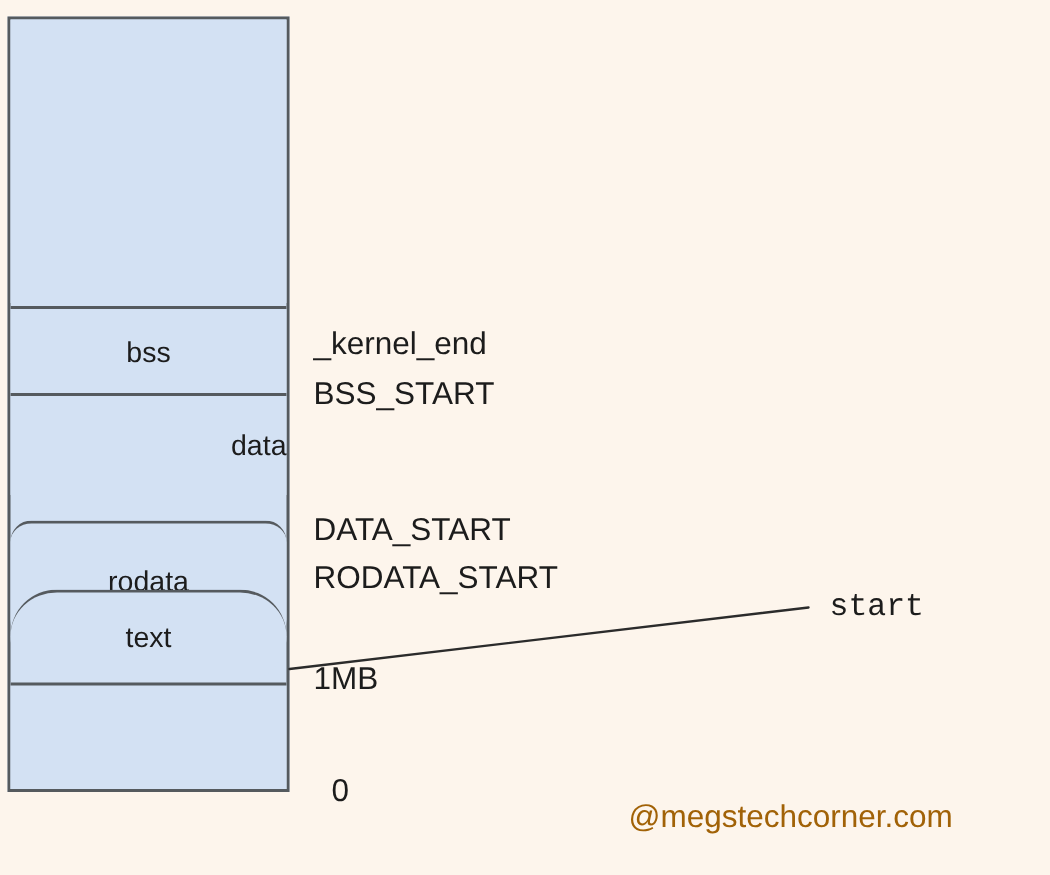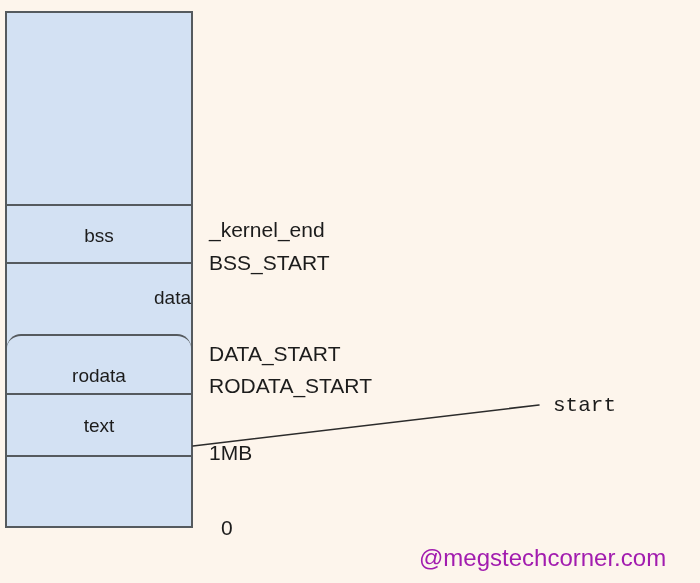--- a/index.html
+++ b/index.html
@@ -74,46 +74,45 @@
     font-size: 21px;
     line-height: 1;
     white-space: nowrap;
   }
 
   
   .watermark {
     position: absolute;
     left: 419px;
     top: 534px;
-    color: #a21caf;
-    font-size: 24px;
+    color: #a16207;
+    font-size: 21px;
     line-height: 1;
     white-space: nowrap;
-    margin-top: 12px;
   }
 </style>
 </head>
 <body>
 
 <div id="canvas">
 
   <div class="mem-column">
     <div class="mem-seg" style="top:0px; height:189px;">
       <span></span>
     </div>
     <div class="mem-seg divided" style="top:191px; height:60px;">
       <span>bss</span>
     </div>
     <div class="mem-seg divided" style="top:249px; height:68px;justify-content:flex-end;">
       <span>data</span>
     </div>
-    <div class="mem-seg divided" style="top:321px; height:80px;border-radius:14px;">
+    <div class="mem-seg divided" style="top:334px; height:80px;border-radius:14px;">
       <span>rodata</span>
     </div>
-    <div class="mem-seg divided" style="top:380px; height:62px;">
+    <div class="mem-seg divided" style="top:380px; height:62px;border-radius:31px;">
       <span>text</span>
     </div>
     <div class="mem-seg divided" style="top:442px; height:71px;">
       <span></span>
     </div>
   </div>
 
   <div class="addr-label" style="left:209px; top:195px;margin-top:24px;">_kernel_end</div>
 
   <div class="addr-label" style="left:209px; top:252px;">BSS_START</div>

